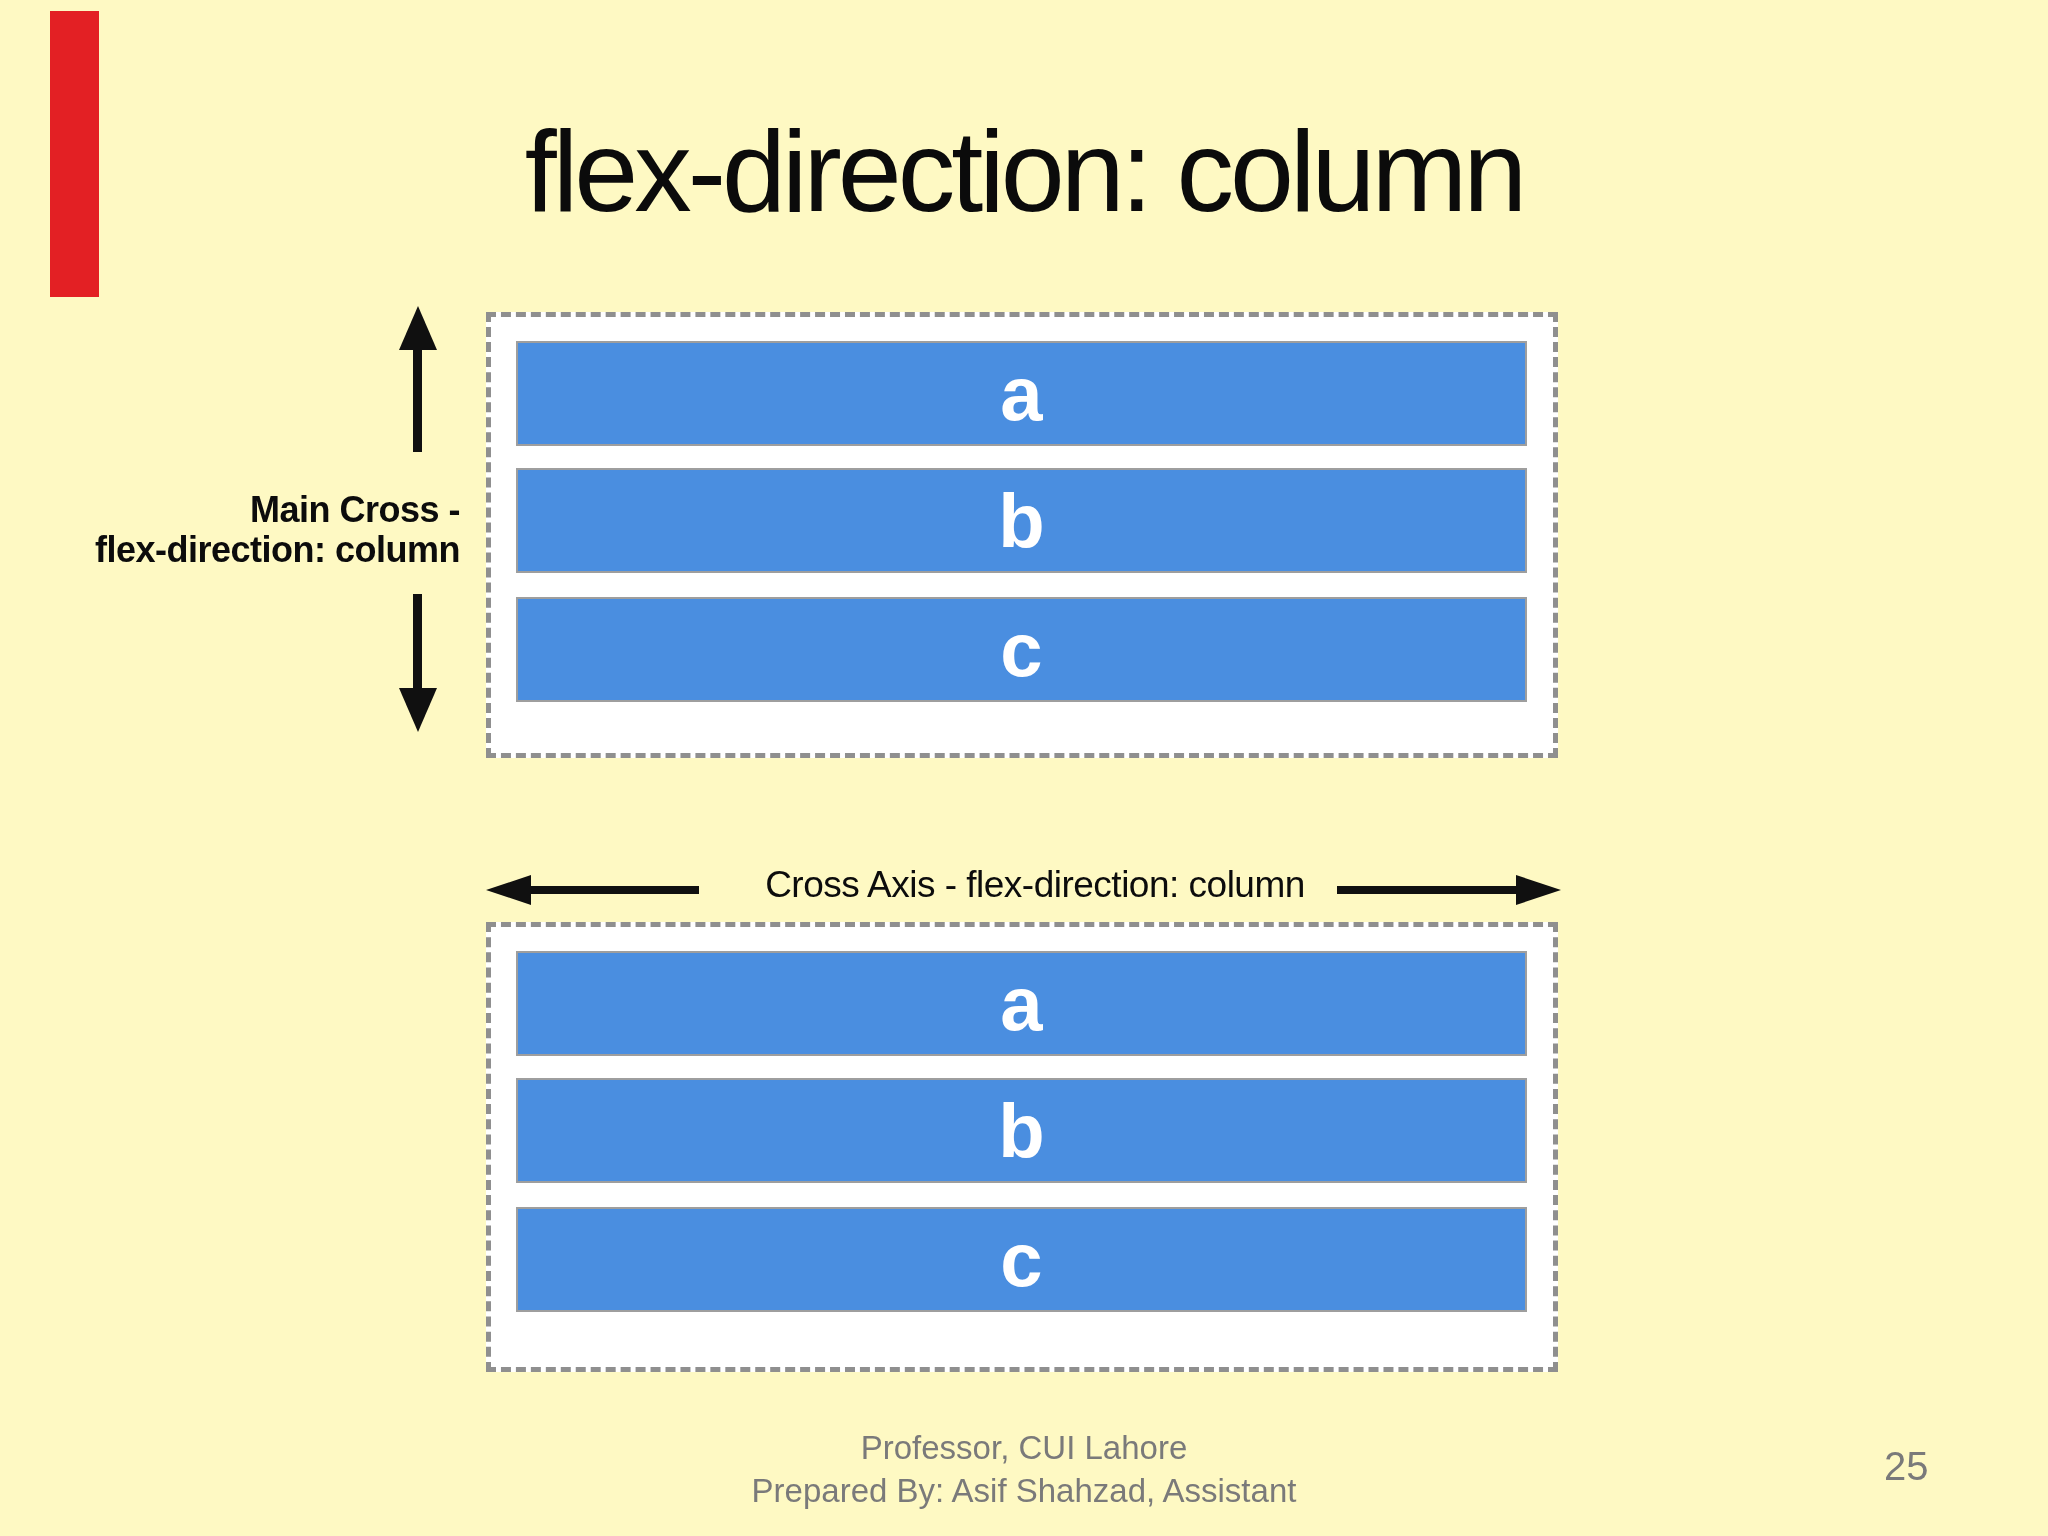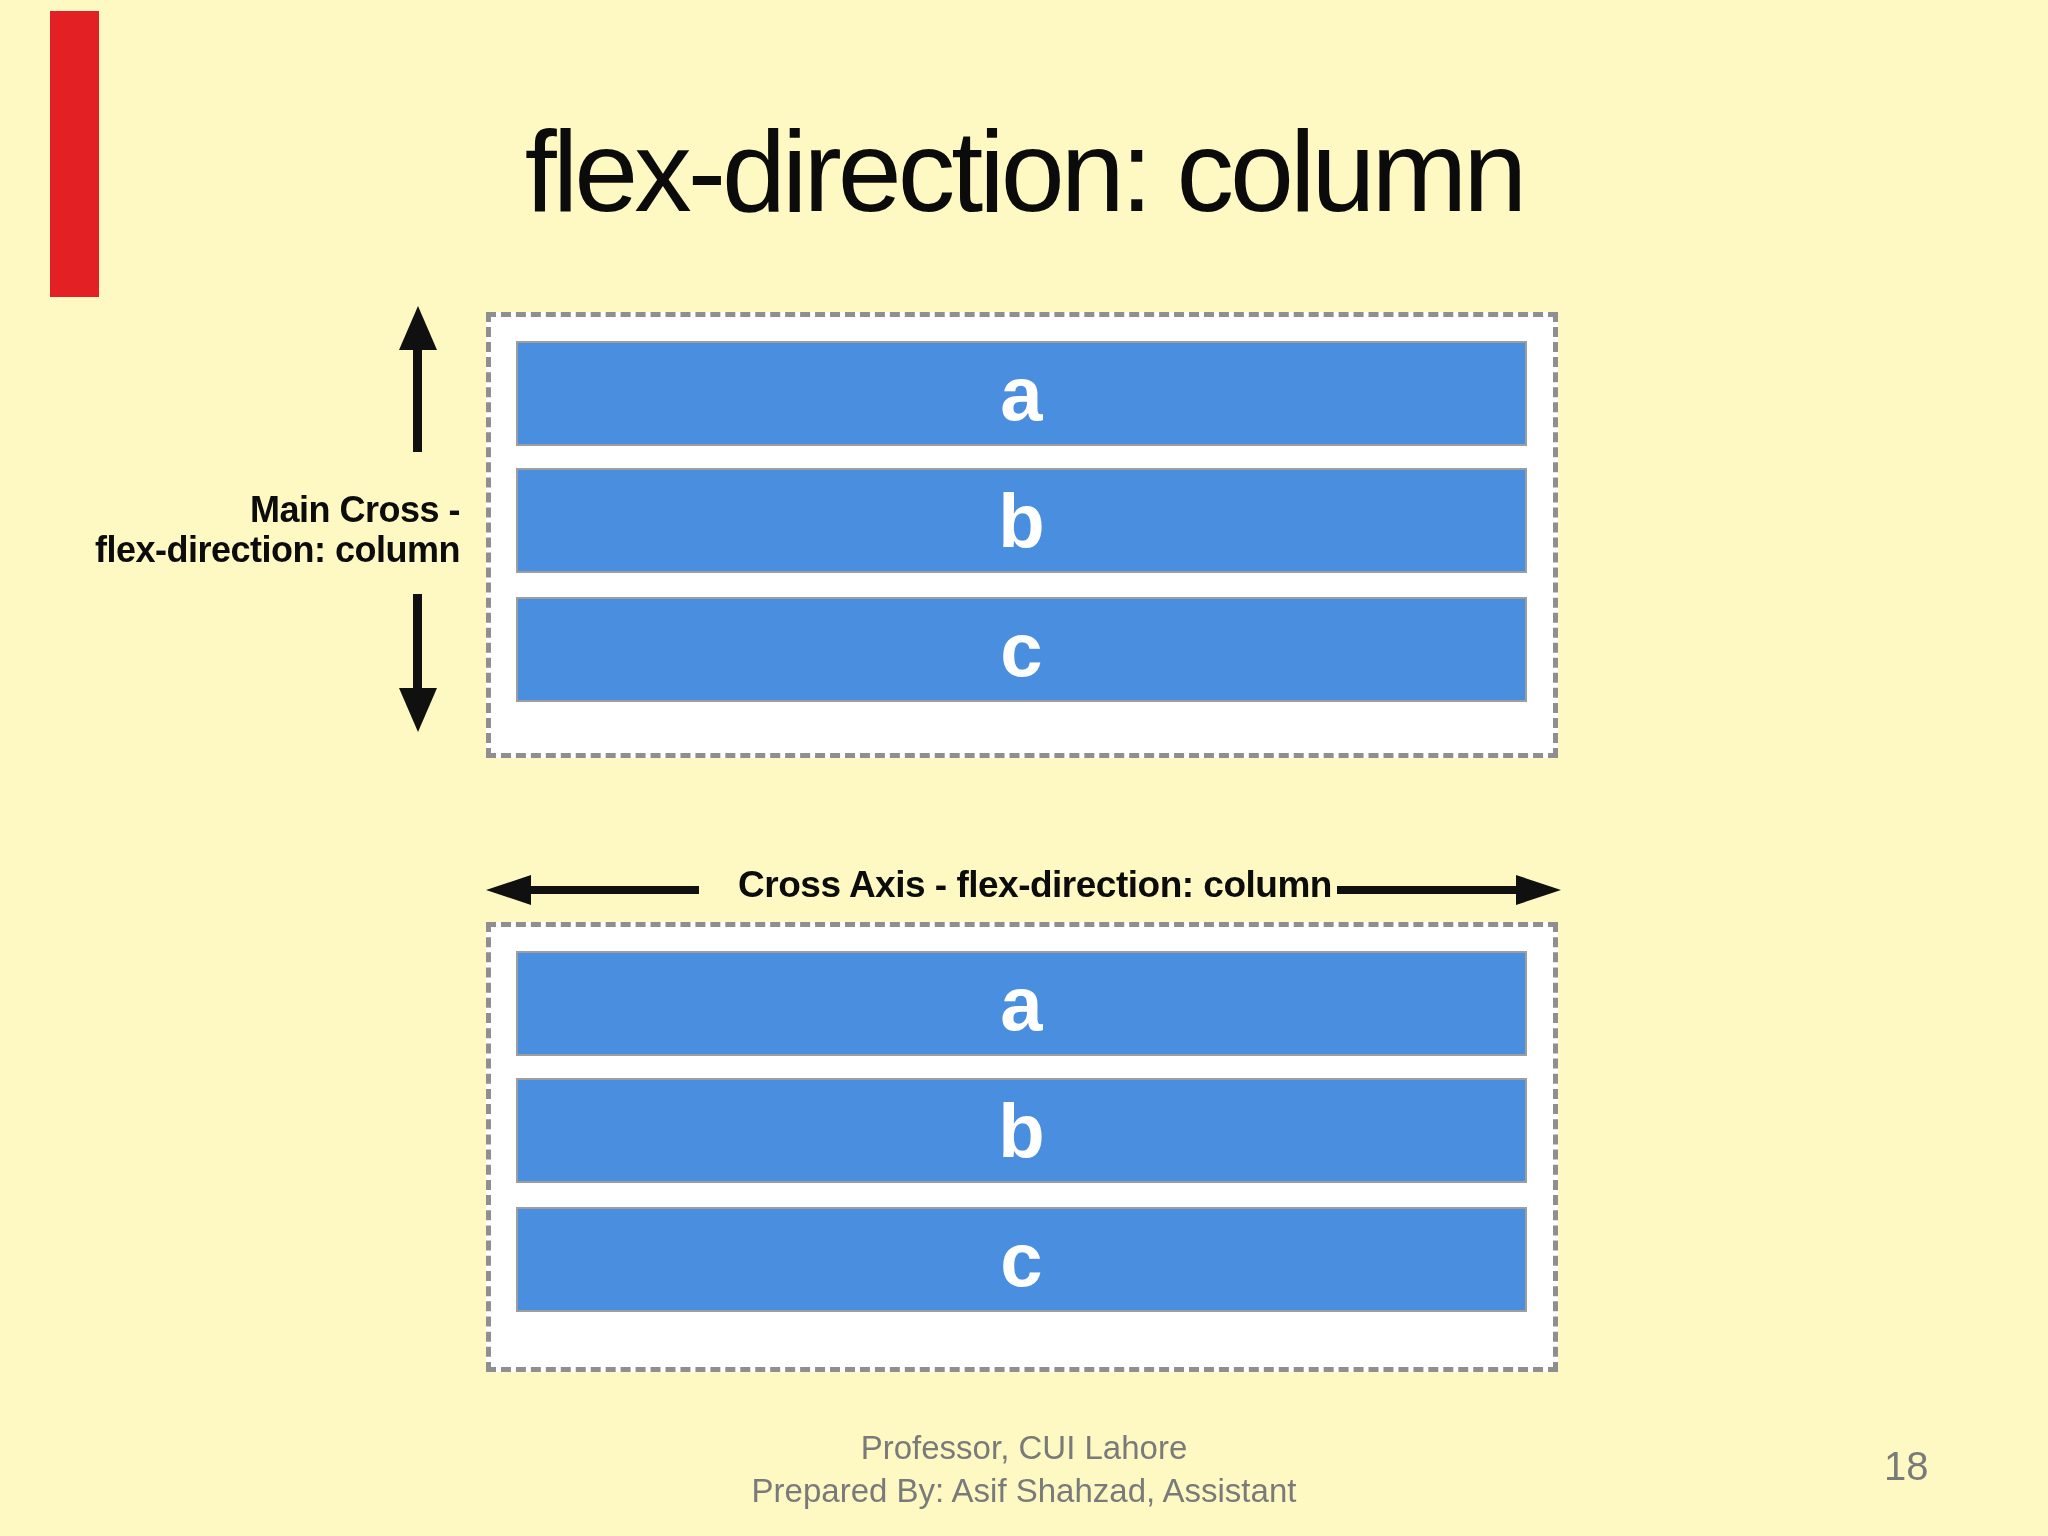--- a/index.html
+++ b/index.html
@@ -67,21 +67,21 @@
     border-top:15px solid transparent;border-bottom:15px solid transparent;
     border-right:45px solid #101010;
   }
   .head-right{
     position:absolute;left:1516px;top:875px;width:0;height:0;
     border-top:15px solid transparent;border-bottom:15px solid transparent;
     border-left:45px solid #101010;
   }
   .cross-axis-label{
     position:absolute;left:0;right:0;top:864px;
-    text-align:center;font-weight:700;font-size:37px;
+    text-align:center;font-weight:400;font-size:37px;
     letter-spacing:-0.5px;color:#0c0c0c;padding-left:22px;
   }
   
   .slide-footer{
     position:absolute;left:0;right:0;top:1426px;
     text-align:center;font-size:33px;line-height:43px;
     color:var(--footer-gray,#7a7a7a);
   }
   .page-number{
     position:absolute;left:1884px;top:1444px;
@@ -123,15 +123,15 @@
     <div class="flex-item pos-a">a</div>
     <div class="flex-item pos-b">b</div>
     <div class="flex-item pos-c">c</div>
   </div>
 
   <div class="slide-footer">
     <div>Professor, CUI Lahore</div>
     <div>Prepared By: Asif Shahzad, Assistant</div>
   </div>
 
-  <div class="page-number">18</div>
+  <div class="page-number">25</div>
 
 </div>
 
 </body></html>

